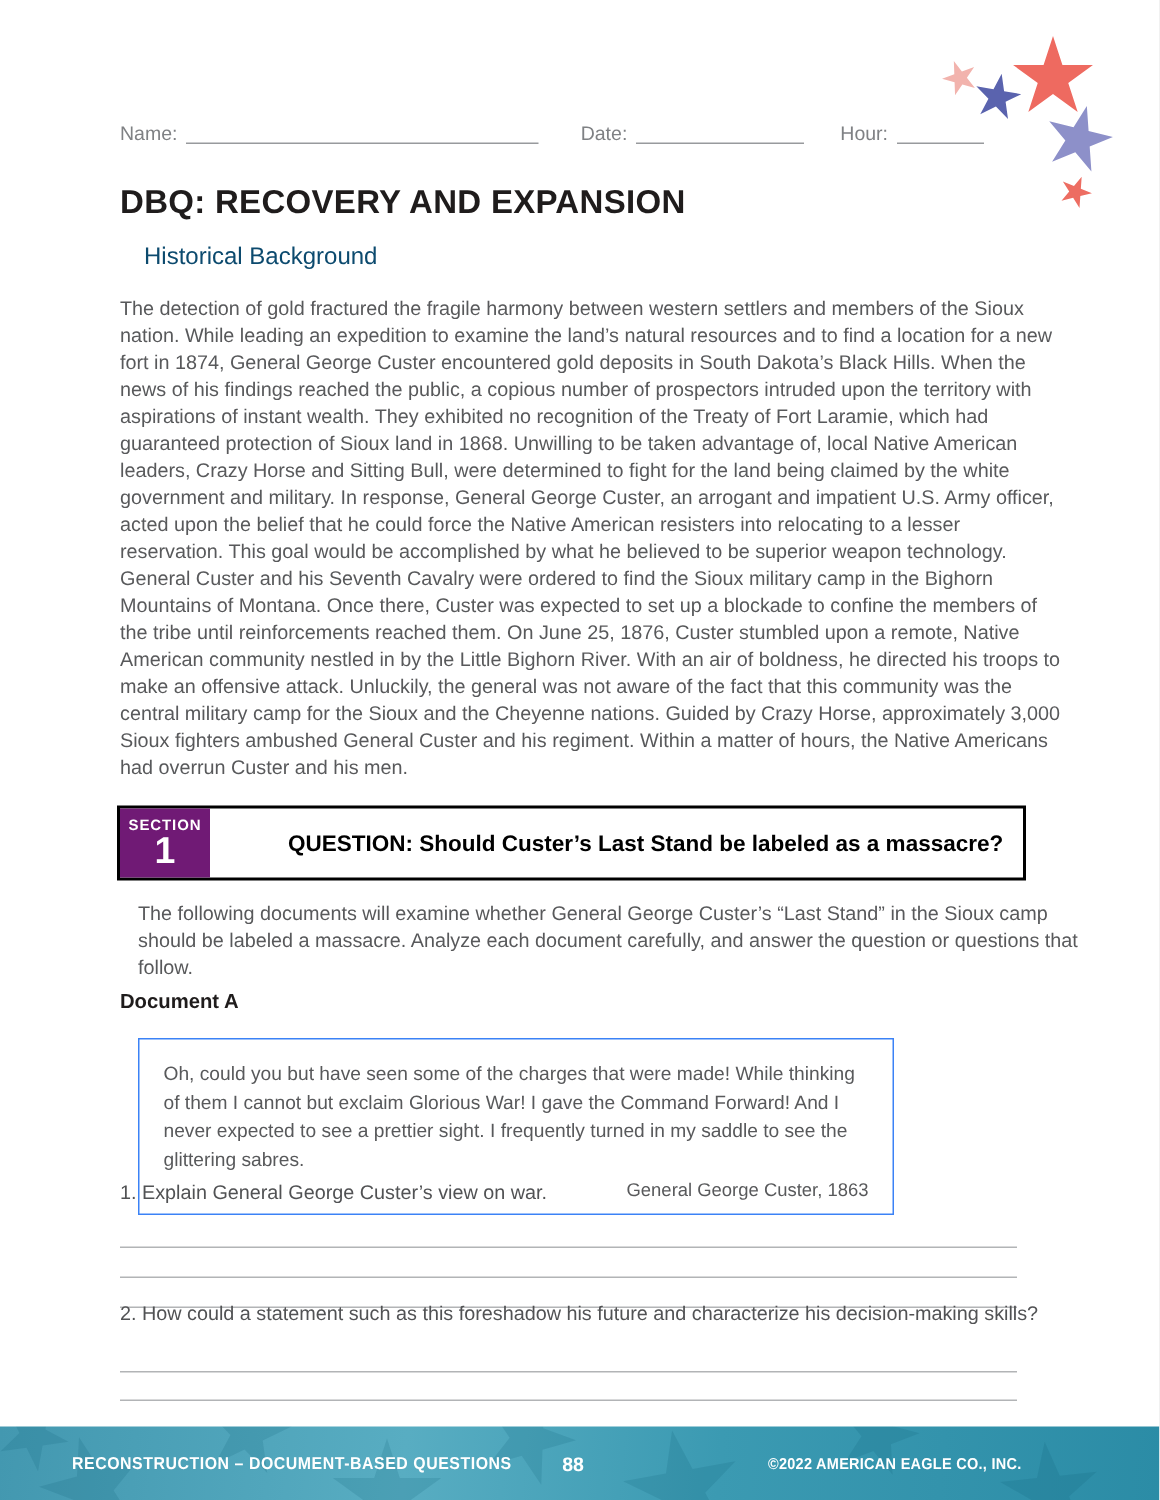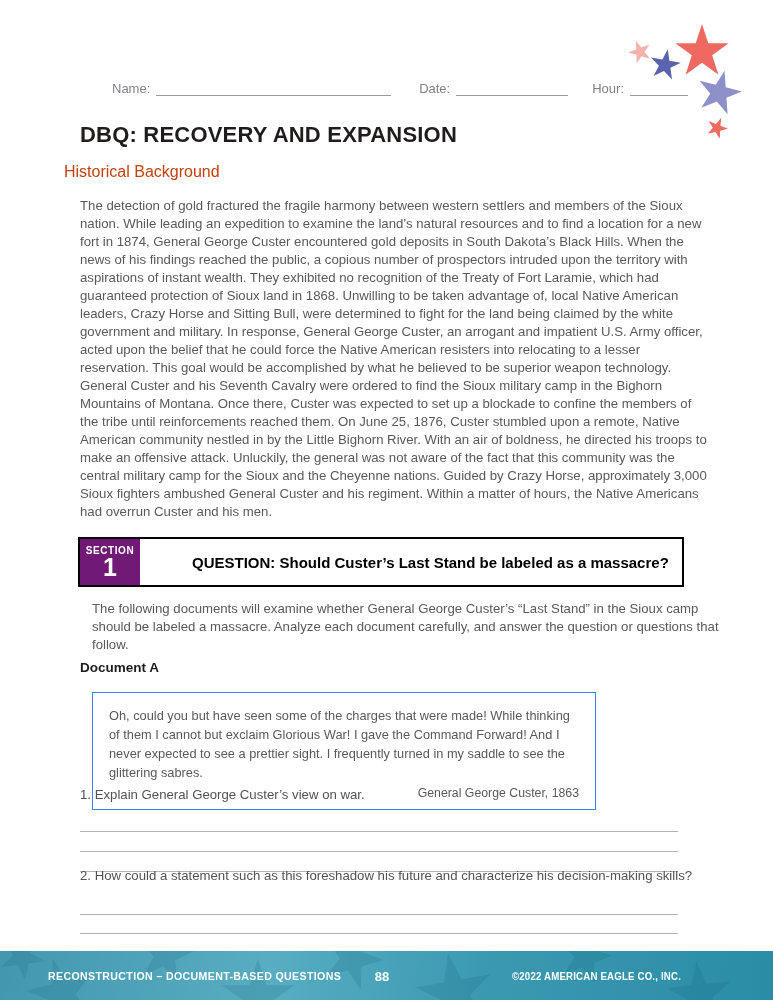--- a/index.html
+++ b/index.html
@@ -8,35 +8,35 @@
     background:#ffffff; overflow:hidden;
     font-family:"Liberation Sans", sans-serif; color:#58595b;
   }
 
   
   .stars-top { position:absolute; top:18px; left:608px; width:165px; height:132px; }
 
   
   .header-row {
     position:absolute; top:80px; left:80px; width:576px;
-    display:flex; align-items:flex-end; font-size:13px; color:#7f8184;margin-left:32px;
+    display:flex; align-items:flex-end; font-size:13px; color:#7f8184;
   }
   .field-label { padding-right:6px; line-height:15px; }
   .field-line  { border-bottom:1.5px solid #989a9d; height:15px; }
   .fl-name { flex:1; margin-right:28px; }
   .fl-date { width:112px; margin-right:24px; }
   .fl-hour { width:58px; }
 
   .doc-title {
     position:absolute; top:122px; left:80px;
     font-size:22px; font-weight:bold; color:#1f1c1c; letter-spacing:0.2px;
   }
   .doc-subtitle {
-    position:absolute; top:163px; left:64px;
-    font-size:16px; color:#c2410c;
+    position:absolute; top:163px; left:96px;
+    font-size:16px; color:#0c4a6e;
   }
   .body-text {
     position:absolute; top:197px; left:80px; width:630px;
     font-size:13.2px; line-height:18px; color:#58595b;
   }
 
   
   .section-banner {
     position:absolute; top:537px; left:78px; width:606px; height:50px;
     border:2px solid #000; box-sizing:border-box; display:flex; background:#fff;

